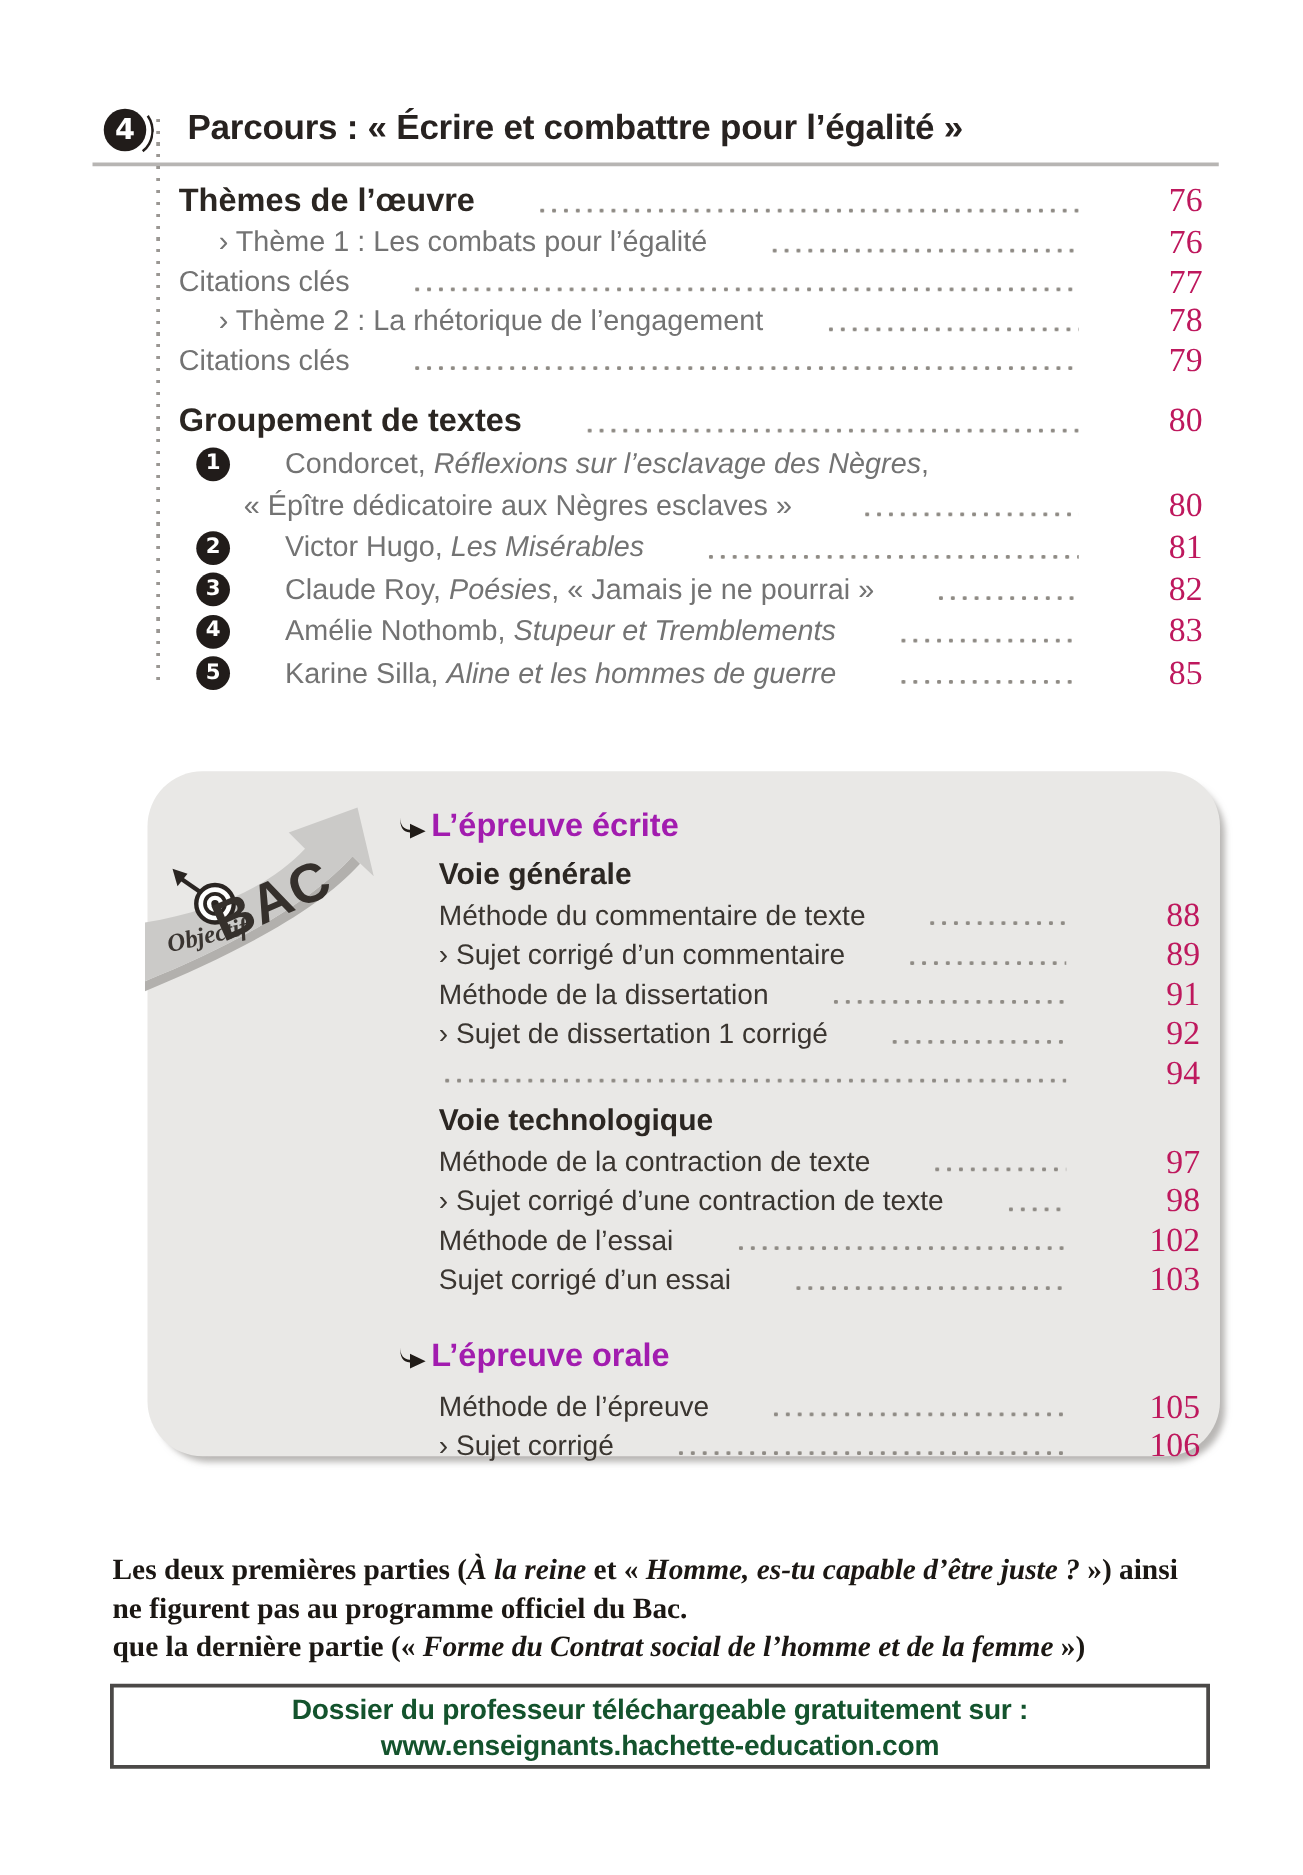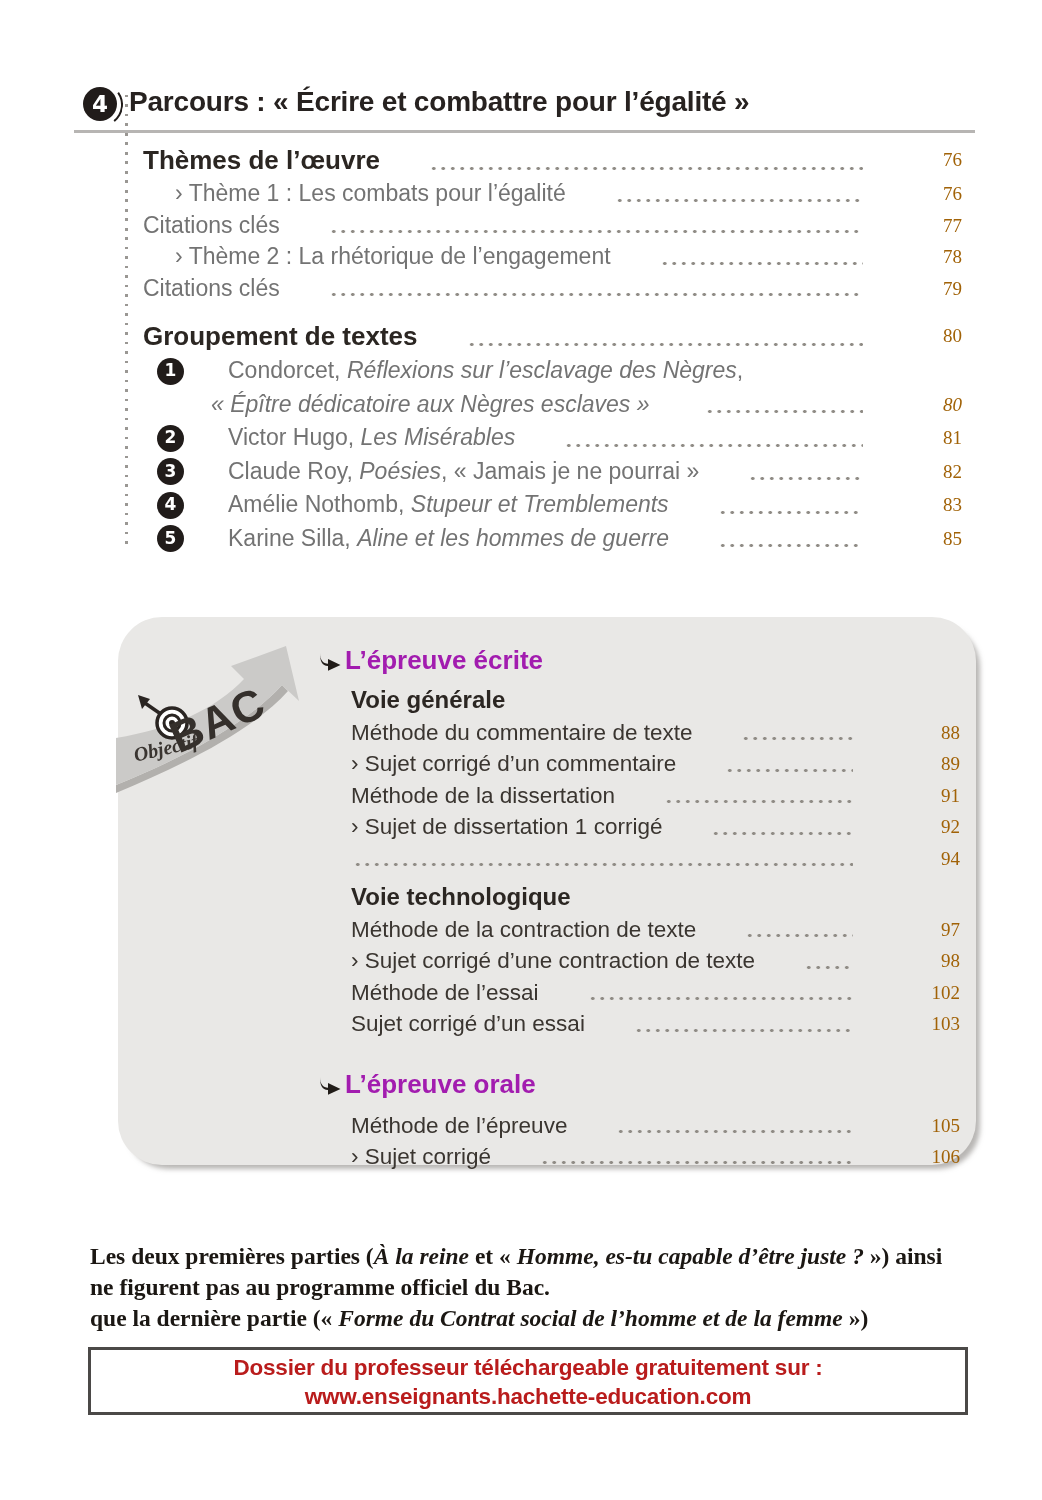--- a/index.html
+++ b/index.html
@@ -7,47 +7,47 @@
         font-family:"Liberation Sans",sans-serif;color:#2f2a26;}
 
   
   .chapter-badge{position:absolute;left:83px;top:87px;width:34px;height:34px;border-radius:50%;
         background:#211c1a;color:#fff;display:flex;align-items:center;justify-content:center;
         font-weight:bold;font-size:23px;font-family:"DejaVu Sans",sans-serif;z-index:2;}
   .chapter-badge::after{content:"";position:absolute;left:0px;top:-3px;width:36px;height:38px;
         border:2px solid #211c1a;border-radius:50%;
         border-left-color:transparent;border-top-color:transparent;border-bottom-color:transparent;
         transform:rotate(8deg);}
-  .chapter-title{position:absolute;left:129px;top:86px;font-size:28px;font-weight:bold;
+  .chapter-title{position:absolute;left:150px;top:86px;font-size:28px;font-weight:bold;
         color:#272220;letter-spacing:-0.2px;white-space:nowrap;}
   .header-rule{position:absolute;left:74px;top:130px;width:901px;height:2.5px;background:#b7b5b3;}
   .vdots{position:absolute;left:125px;top:95px;width:2.5px;height:455px;
         background:repeating-linear-gradient(to bottom,#9a9793 0 2.5px,transparent 2.5px 9.5px);}
 
   
   .row{display:flex;align-items:flex-end;gap:40px;}
   .lbl{white-space:pre;padding-right:7px;font-size:23px;line-height:31.5px;color:#737373;}
   .it{font-style:italic;}
   .leader{flex:1 1 auto;height:3px;margin:0 5px 8px 2px;
         background-image:radial-gradient(circle,#8f8b85 1.5px,rgba(0,0,0,0) 1.9px);
         background-size:9.5px 3px;background-repeat:repeat-x;background-position:left bottom;}
-  .pg{font-family:"Liberation Serif",serif;font-size:19px;line-height:31.5px;color:#a16207;
+  .pg{font-family:"Liberation Serif",serif;font-size:27px;line-height:31.5px;color:#be185d;
         min-width:54px;text-align:right;white-space:pre;}
 
   .toc{position:absolute;left:143px;top:142px;width:819px;}
   .toc .h1row .lbl{font-size:26px;font-weight:bold;line-height:36px;color:#2b2622;}
   .toc .h1row .pg{line-height:36px;}
   .toc .ind1{margin-left:32px;}
   .toc .ind2{}
   .toc .spacer{height:14px;}
   .toc .nrow,.toc .crow{line-height:33.5px;}
   .toc .nrow .lbl,.toc .crow .lbl{line-height:33.5px;}
   .toc .nrow .pg,.toc .crow .pg{line-height:33.5px;}
   .toc .nrow{margin-left:14px;}
-  .toc .crow{margin-left:68px;font-style:italic;}
+  .toc .crow{margin-left:52px;}
   .ncirc{flex:0 0 auto;width:27px;height:27px;border-radius:50%;background:#211c1a;color:#fff;
         display:inline-flex;align-items:center;justify-content:center;font-size:17px;font-weight:bold;
         font-family:"DejaVu Sans",sans-serif;margin:0 4px 3px 0;}
 
   
   .bac-box{position:absolute;left:118px;top:617px;width:858px;height:548px;border-radius:44px;
         background:#e9e8e6;box-shadow:6px 6px 5px -2px rgba(125,122,118,0.55);}
   .bac-logo{position:absolute;left:-2px;top:18px;width:200px;height:170px;overflow:visible;}
   .lg-obj{font-family:"Liberation Serif",serif;font-style:italic;font-weight:bold;font-size:20px;fill:#3a3531;}
   .lg-bac{font-family:"Liberation Sans",sans-serif;font-weight:bold;font-size:44px;fill:#35302c;letter-spacing:1px;}
@@ -65,21 +65,21 @@
   
   .note{position:absolute;left:90px;top:1241px;width:884px;
         font-family:"Liberation Serif",serif;font-weight:bold;font-size:23.5px;line-height:31px;
         color:#1b1713;}
   .note p{margin:0;}
 
   
   .dl-box{position:absolute;left:88px;top:1347px;width:874px;height:60px;
         border:3px solid #4b4947;display:flex;flex-direction:column;align-items:center;
         justify-content:center;gap:1px;padding-top:2px;}
-  .dl-line{font-size:22.5px;font-weight:bold;color:#b91c1c;line-height:28px;letter-spacing:-0.2px;}
+  .dl-line{font-size:22.5px;font-weight:bold;color:#14532d;line-height:28px;letter-spacing:-0.2px;}
 </style>
 </head>
 <body>
 
 <div class="page">
 
   <div class="chapter-badge">
     <span>4</span>
   </div>
   <div class="chapter-title">Parcours : « Écrire et combattre pour l’égalité »</div>

